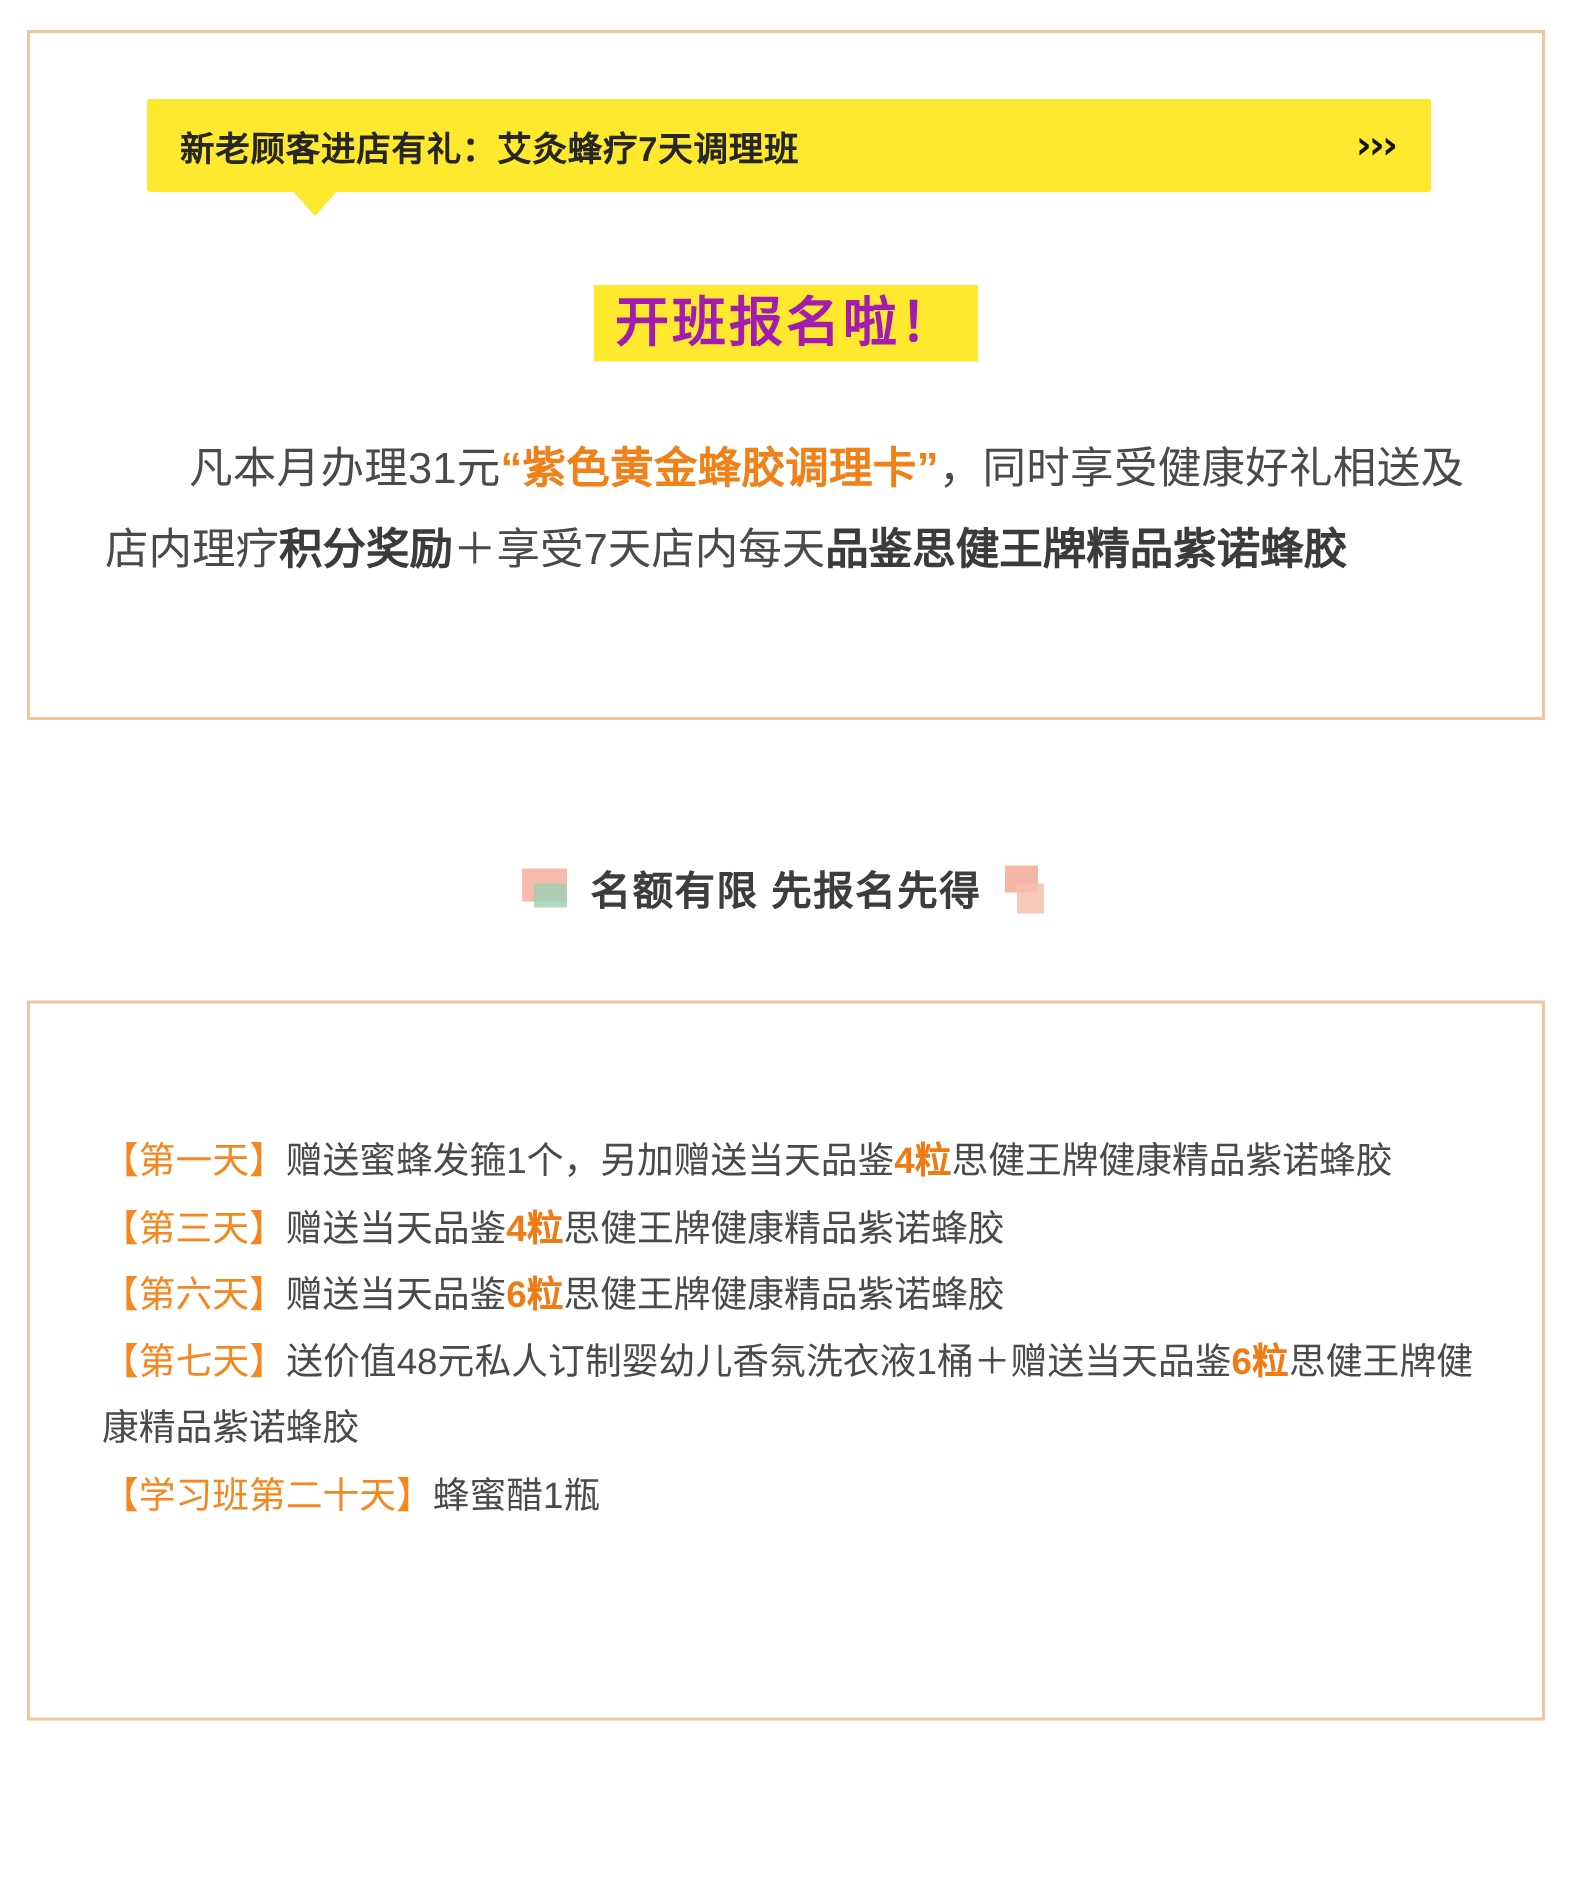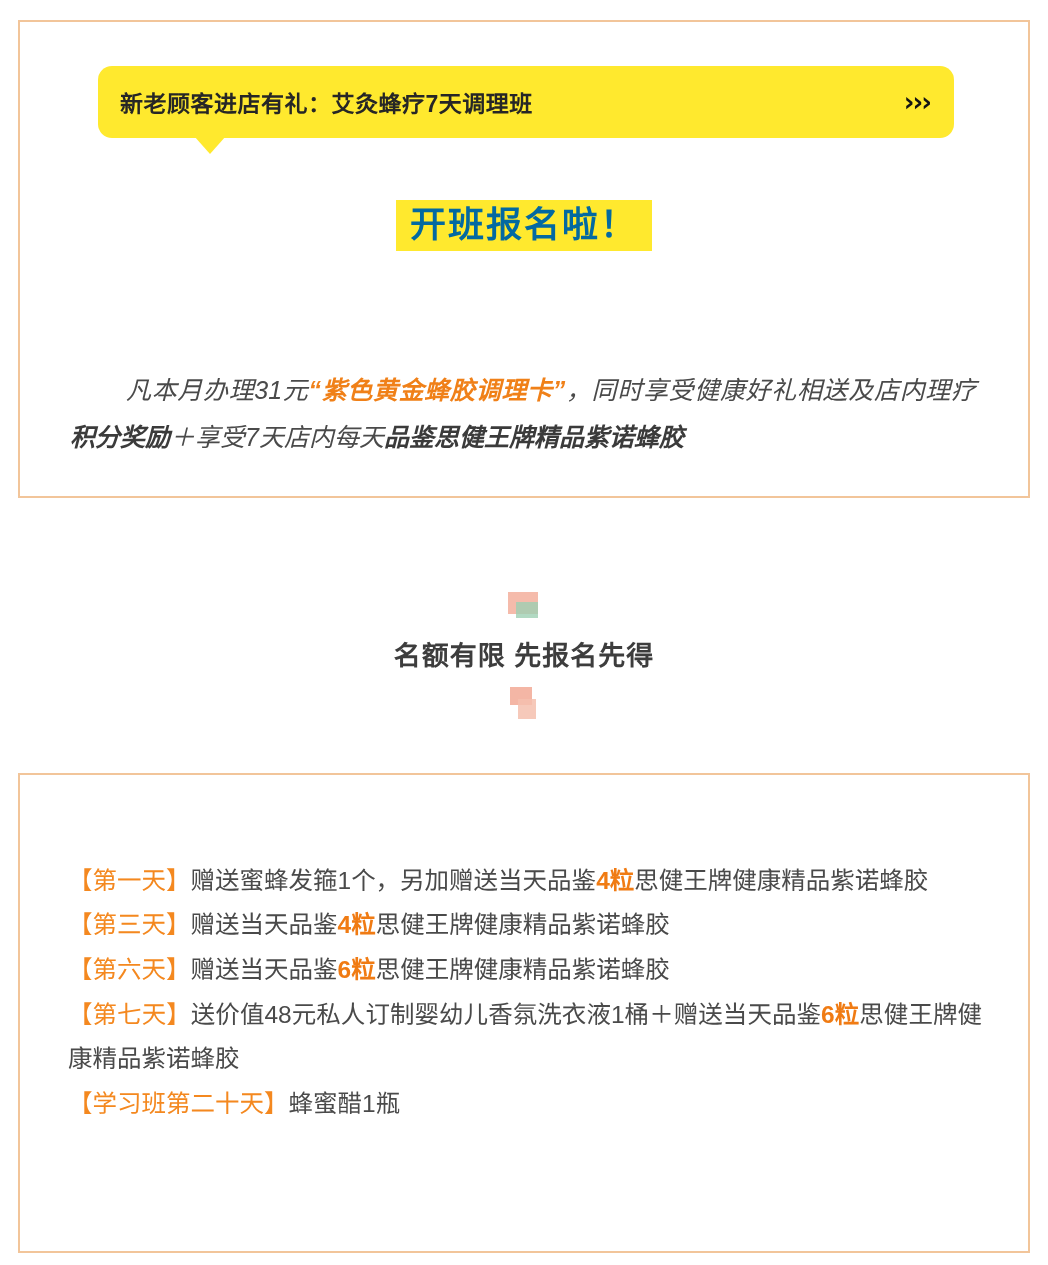--- a/index.html
+++ b/index.html
@@ -31,27 +31,27 @@
     min-height: 460px;
   }
 
   .ribbon-wrap {
     position: relative;
     margin: 10px 74px 0 78px;
   }
   .ribbon {
     position: relative;
     background: #ffe92e;
-    height: 72px;
+    height: 62px;
     display: flex;
     align-items: center;
     justify-content: space-between;
     padding: 0 24px 0 22px;
     box-sizing: border-box;
-    border-radius: 14px;
+    border-radius: 2px;
   }
   .ribbon-text {
     font-size: 23px;
     font-weight: bold;
     color: #262626;
     letter-spacing: 0.5px;
     white-space: nowrap;
   }
   .ribbon-arrows {
     font-size: 26px;
@@ -71,36 +71,35 @@
     border-top: 18px solid #ffe92e;
   }
 
   .headline-row {
     text-align: center;
     margin-top: 62px;
   }
   .headline {
     display: inline-block;
     background: #ffe92e;
-    color: #0369a1;
+    color: #a21caf;
     font-size: 36px;
     font-weight: bold;
     letter-spacing: 2px;
     padding: 4px 14px 6px 14px;
     line-height: 1.15;
   }
 
   .promo-body {
-    margin: 116px 52px 0 50px;
-    font-size: 25px;
+    margin: 46px 52px 0 50px;
+    font-size: 29px;
     line-height: 1.85;
     color: #4a4a4a;
     text-align: justify;
     text-indent: 0;
-    font-style: italic;
   }
   .promo-body .first-line {
     display: block;
     text-indent: 56px;
   }
   .hl-orange {
     color: #f08018;
     font-weight: bold;
   }
   .hl-dark {
@@ -109,21 +108,20 @@
   }
 
   
   .notice {
     margin: 92px 0 0 0;
     text-align: center;
     display: flex;
     align-items: center;
     justify-content: center;
     gap: 14px;
-    flex-direction: column;
   }
   .notice-text {
     font-size: 27px;
     font-weight: bold;
     color: #3d3d3d;
     letter-spacing: 1px;
   }
   .deco-left, .deco-right {
     display: inline-block;
     position: relative;

